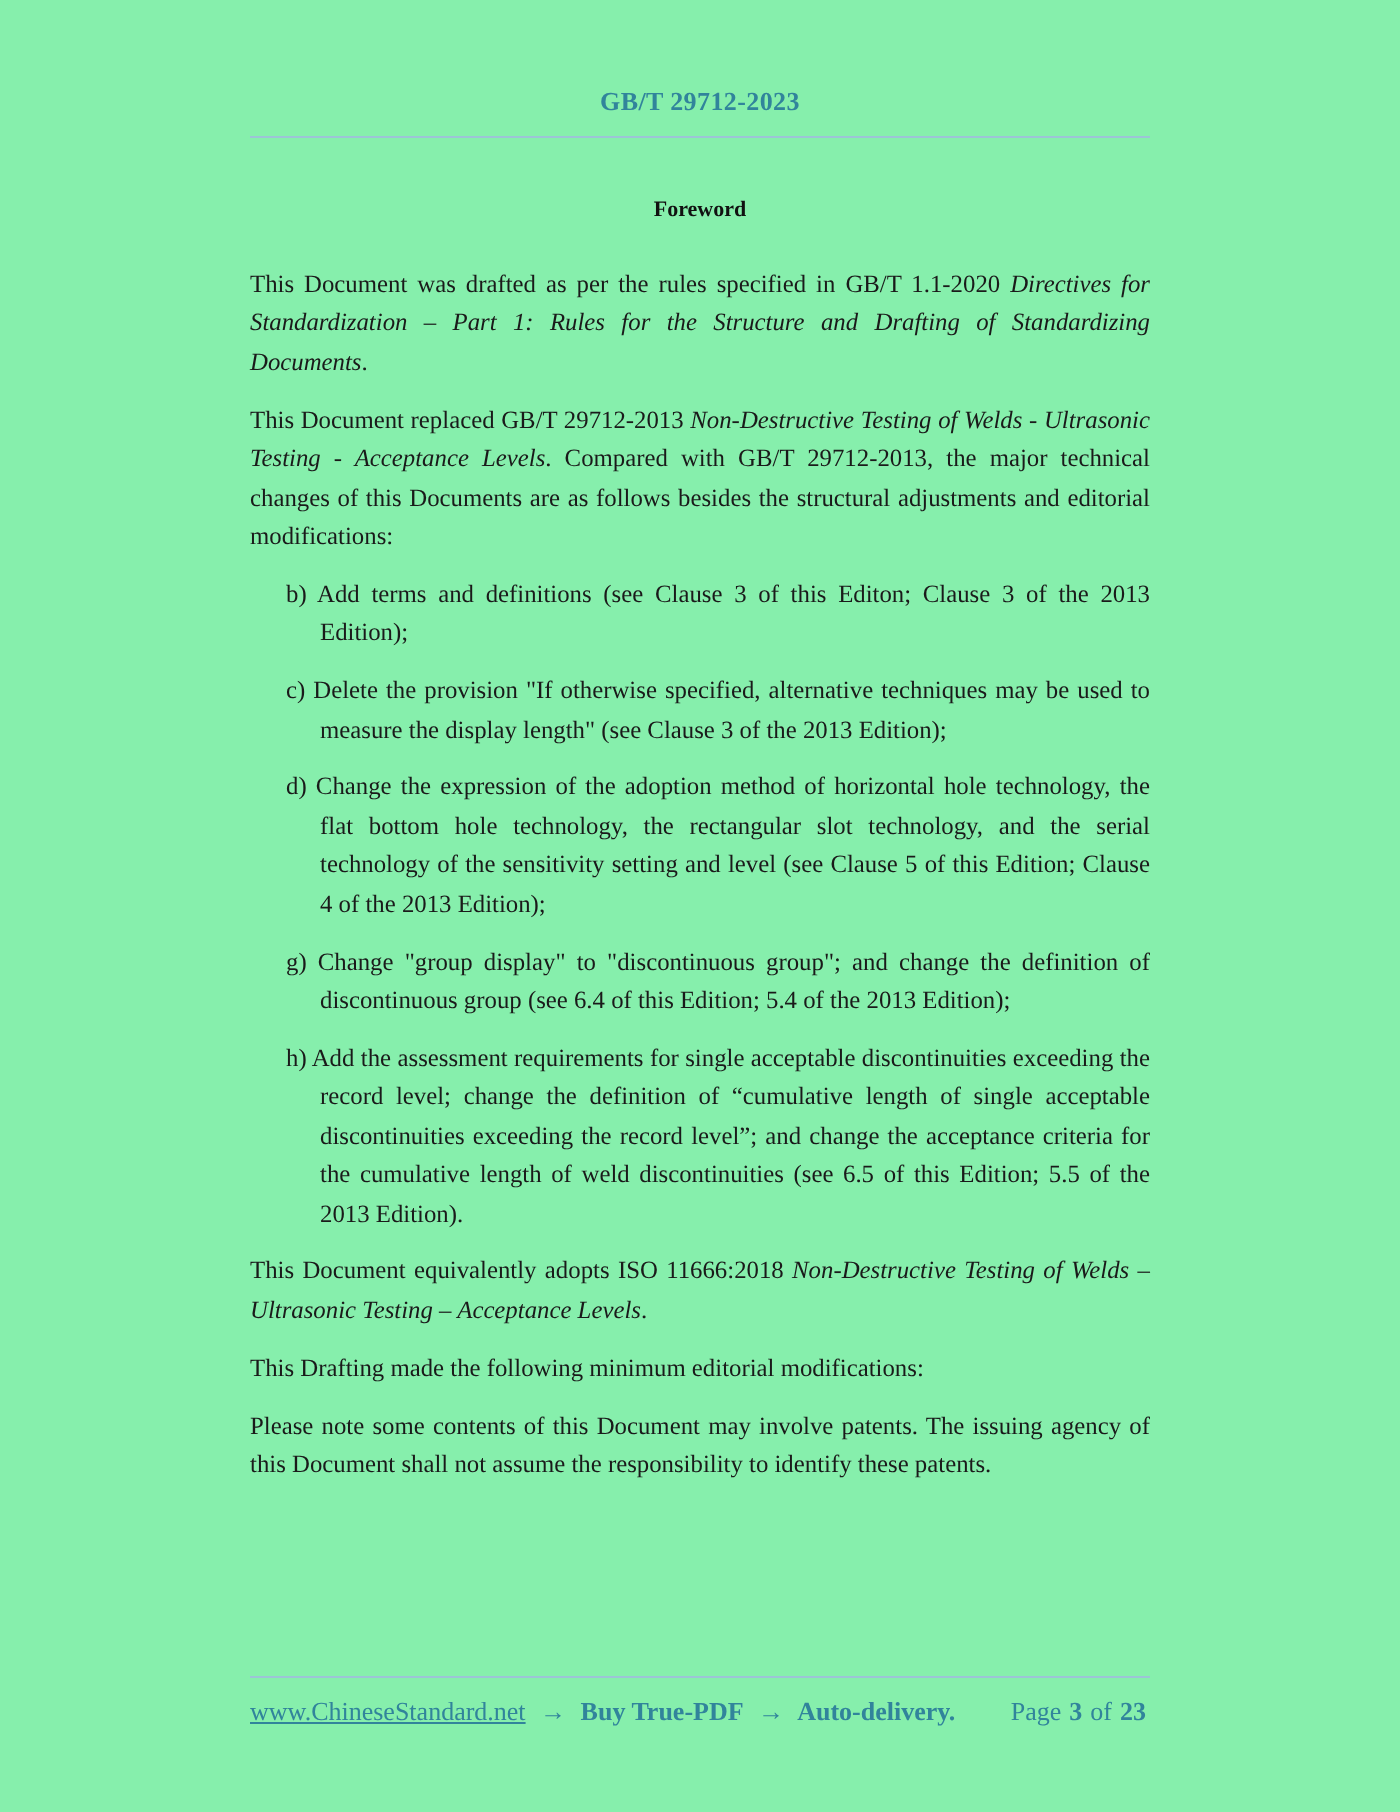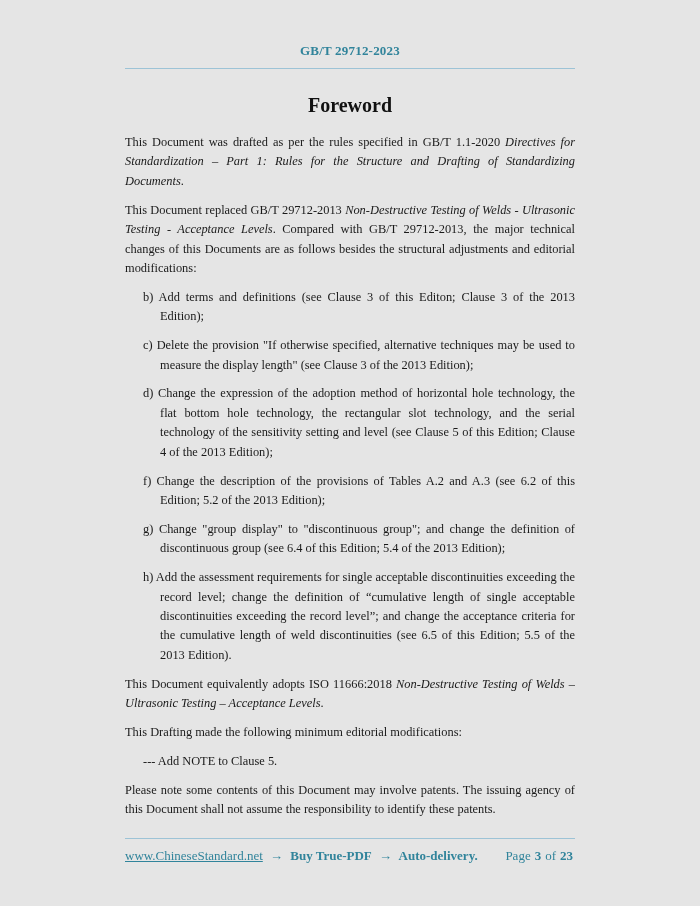--- a/index.html
+++ b/index.html
@@ -1,20 +1,20 @@
 <!DOCTYPE html>
 <html><head>
 <meta charset="utf-8">
 <style>
   html, body { margin: 0; padding: 0; background: #ffffff; }
   .page {
     position: relative;
     width: 700px;
     height: 906px;
-    background: #e5e5e5;
+    background: #86efac;
     font-family: "Liberation Serif", serif;
     color: #1a1a1a;
     overflow: hidden;
     box-sizing: border-box;
   }
   .doc-header { padding-top: 43px; }
   .doc-number {
     text-align: center;
     color: #31849B;
     font-weight: bold;
@@ -26,21 +26,21 @@
     border-top: 1px solid #9DC3D6;
     height: 0;
   }
   .content {
     margin: 0 125px;
     font-size: 12.4px;
     line-height: 19.4px;
   }
   .title {
     text-align: center;
-    font-size: 20px;
+    font-size: 11px;
     font-weight: bold;
     color: #111111;
     margin: 25px 0 17px 0;
     line-height: 22px;
   }
   .para {
     margin: 0 0 9.5px 0;
     text-align: justify;
   }
   .para:last-child { margin-bottom: 0; }
@@ -98,30 +98,28 @@
     <h1 class="title">Foreword</h1>
 
     <p class="para"><span>This Document was drafted as per the rules specified in GB/T 1.1-2020 </span><i>Directives for Standardization – Part 1: Rules for the Structure and Drafting of Standardizing Documents</i><span>.</span></p>
 
     <p class="para"><span>This Document replaced GB/T 29712-2013 </span><i>Non-Destructive Testing of Welds - Ultrasonic Testing - Acceptance Levels</i><span>. Compared with GB/T 29712-2013, the major technical changes of this Documents are as follows besides the structural adjustments and editorial modifications:</span></p>
 
     <div class="change-list">
       <p class="list-item">b) Add terms and definitions (see Clause 3 of this Editon; Clause 3 of the 2013 Edition);</p>
       <p class="list-item">c) Delete the provision "If otherwise specified, alternative techniques may be used to measure the display length" (see Clause 3 of the 2013 Edition);</p>
       <p class="list-item">d) Change the expression of the adoption method of horizontal hole technology, the flat bottom hole technology, the rectangular slot technology, and the serial technology of the sensitivity setting and level (see Clause 5 of this Edition; Clause 4 of the 2013 Edition);</p>
-      <p class="list-item">f) Change the description of the provisions of Tables A.2 and A.3 (see 6.2 of this Edition; 5.2 of the 2013 Edition);</p>
       <p class="list-item">g) Change "group display" to "discontinuous group"; and change the definition of discontinuous group (see 6.4 of this Edition; 5.4 of the 2013 Edition);</p>
       <p class="list-item">h) Add the assessment requirements for single acceptable discontinuities exceeding the record level; change the definition of “cumulative length of single acceptable discontinuities exceeding the record level”; and change the acceptance criteria for the cumulative length of weld discontinuities (see 6.5 of this Edition; 5.5 of the 2013 Edition).</p>
     </div>
 
     <p class="para"><span>This Document equivalently adopts ISO 11666:2018 </span><i>Non-Destructive Testing of Welds – Ultrasonic Testing – Acceptance Levels</i><span>.</span></p>
 
     <p class="para">This Drafting made the following minimum editorial modifications:</p>
 
-    <p class="note-line">--- Add NOTE to Clause 5.</p>
 
     <p class="para">Please note some contents of this Document may involve patents. The issuing agency of this Document shall not assume the responsibility to identify these patents.</p>
 
   </main>
 
   <footer class="doc-footer">
     <div class="footer-left">
       <a href="#" class="footer-link seg">www.ChineseStandard.net</a>
       <span class="arrow seg">→</span>
       <span class="seg">Buy True-PDF</span>

